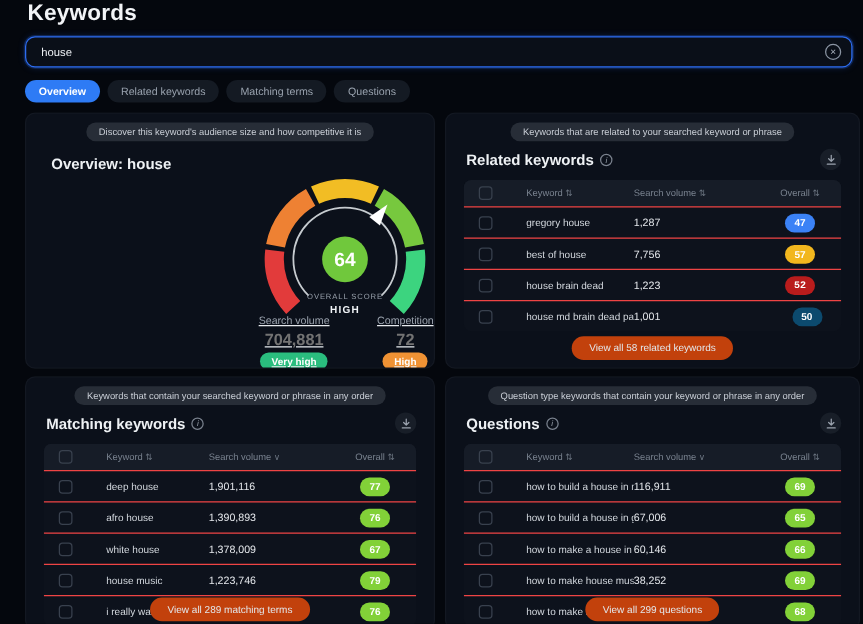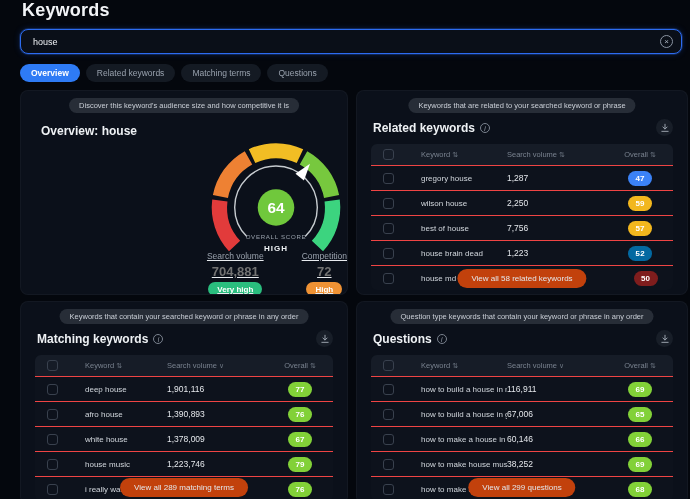--- a/index.html
+++ b/index.html
@@ -159,41 +159,35 @@
         <span style="justify-self:center"><span>Overall</span><span class="sort-glyph">⇅</span></span>
       </div>
       <div class="trow">
         <span class="cb"></span>
         <span class="kw-cell">gregory house</span>
         <span class="vol-cell">1,287</span>
         <span class="badge" style="background: #3b82f6;">47</span>
       </div>
       <div class="trow">
         <span class="cb"></span>
-        <span class="kw-cell">wilson house</span>
-        <span class="vol-cell">2,250</span>
-        <span class="badge" style="background: rgb(242, 183, 30);">59</span>
-      </div>
-      <div class="trow">
-        <span class="cb"></span>
         <span class="kw-cell">best of house</span>
         <span class="vol-cell">7,756</span>
         <span class="badge" style="background: rgb(242, 183, 30);">57</span>
       </div>
       <div class="trow">
         <span class="cb"></span>
         <span class="kw-cell">house brain dead</span>
         <span class="vol-cell">1,223</span>
-        <span class="badge" style="background: #0369a1; font-family: Liberation Mono, monospace;">52</span>
+        <span class="badge" style="background: #b91c1c; font-family: Liberation Mono, monospace;">52</span>
       </div>
       <div class="trow">
         <span class="cb"></span>
         <span class="kw-cell">house md brain dead patient</span>
         <span class="vol-cell">1,001</span>
-        <span class="badge" style="background: #7f1d1d; margin-left: 11px;">50</span>
+        <span class="badge" style="background: #0c4a6e; margin-left: 11px;">50</span>
       </div>
     </div>
     <button class="view-all">View all 58 related keywords</button>
   </div>
 
   <div class="panel">
     <div class="tooltip-pill">Keywords that contain your searched keyword or phrase in any order</div>
     <div class="title-row">
       <div class="title-left">
         <span class="panel-title">Matching keywords</span>

